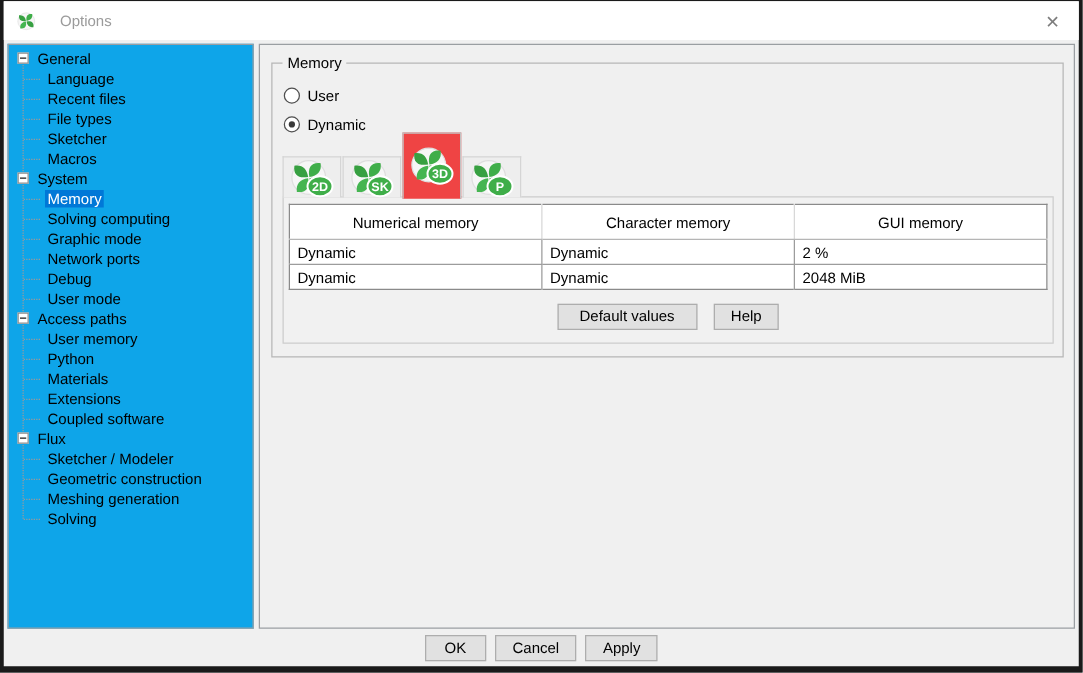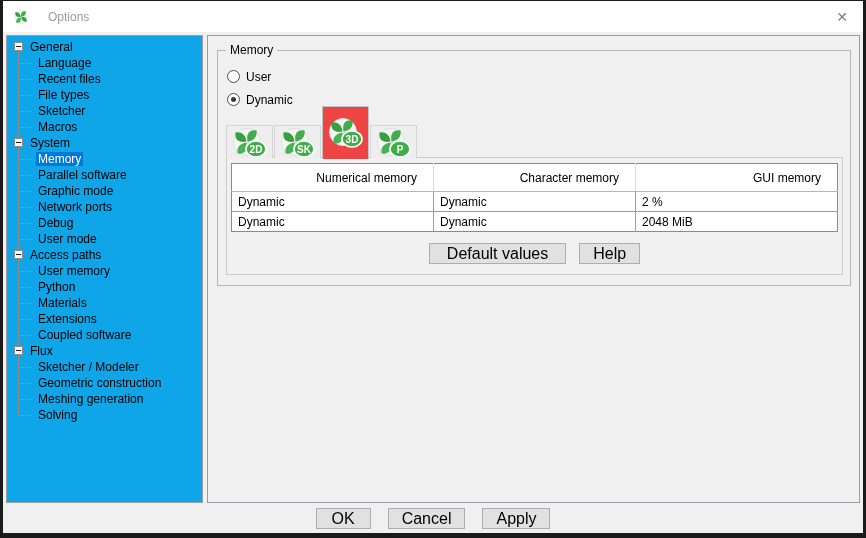--- a/index.html
+++ b/index.html
@@ -99,40 +99,40 @@
   
   .tabpane {
     border: 1px solid #cccccc; background: #f1f1f1;
     margin: -1px 2px 0 2px; padding: 5px 4px 10px 4px;
   }
   table.mem {
     width: 100%; border-collapse: collapse; background: #fff;
     border: 1px solid #8a8a8a; table-layout: fixed;
   }
   table.mem th {
-    font-weight: normal; text-align: right; padding: 6px 16px; height: 28px;
+    font-weight: normal; text-align: center; padding: 6px 5px; height: 28px;
     border-right: 1px solid #d8d8d8; border-bottom: 1px solid #b5b5b5;
   }
   table.mem td {
     padding: 2px 6px; height: 20px;
     border-right: 1px solid #9c9c9c; border-bottom: 1px solid #9c9c9c;
   }
   table.mem th:last-child, table.mem td:last-child { border-right: none; }
   table.mem tr:last-child td { border-bottom: none; }
   .pane-buttons { display: flex; justify-content: center; gap: 13px; margin-top: 11px; }
   .btn {
     background: #e1e1e1; border: 1px solid #adadad;
-    font-family: "Liberation Sans", sans-serif; font-size: 16px;
+    font-family: "Liberation Sans", sans-serif; font-size: 12px;
     height: 21px; padding: 0 13px; line-height: 19px; cursor: default;
   }
   .btn-default-values { padding: 0 17px; }
   
   .footer {
     flex: none; height: 30px; display: flex;
-    align-items: center; justify-content: center; gap: 17px;
+    align-items: center; justify-content: center; gap: 7px;
   }
   .footer .btn-ok { padding: 0 15px; }
 </style>
 </head>
 <body>
 
 <svg width="0" height="0" style="position:absolute" aria-hidden="true">
   <defs>
     <g id="pinwheel">
       <circle cx="16" cy="16" r="13.5" fill="#f6f6f6" stroke="#dedede" stroke-width="1"></circle>
@@ -168,21 +168,21 @@
           <div class="trow child"><span class="lbl">Recent files</span></div>
           <div class="trow child"><span class="lbl">File types</span></div>
           <div class="trow child"><span class="lbl">Sketcher</span></div>
           <div class="trow child"><span class="lbl">Macros</span></div>
 
           <div class="trow root">
             <span class="expander"></span>
             <span class="lbl">System</span>
           </div>
           <div class="trow child"><span class="lbl sel">Memory</span></div>
-          <div class="trow child"><span class="lbl">Parallel software</span></div>
+          <div class="trow child"><span class="lbl">Solving computing</span></div>
           <div class="trow child"><span class="lbl">Graphic mode</span></div>
           <div class="trow child"><span class="lbl">Network ports</span></div>
           <div class="trow child"><span class="lbl">Debug</span></div>
           <div class="trow child"><span class="lbl">User mode</span></div>
 
           <div class="trow root">
             <span class="expander"></span>
             <span class="lbl">Access paths</span>
           </div>
           <div class="trow child"><span class="lbl">User memory</span></div>

